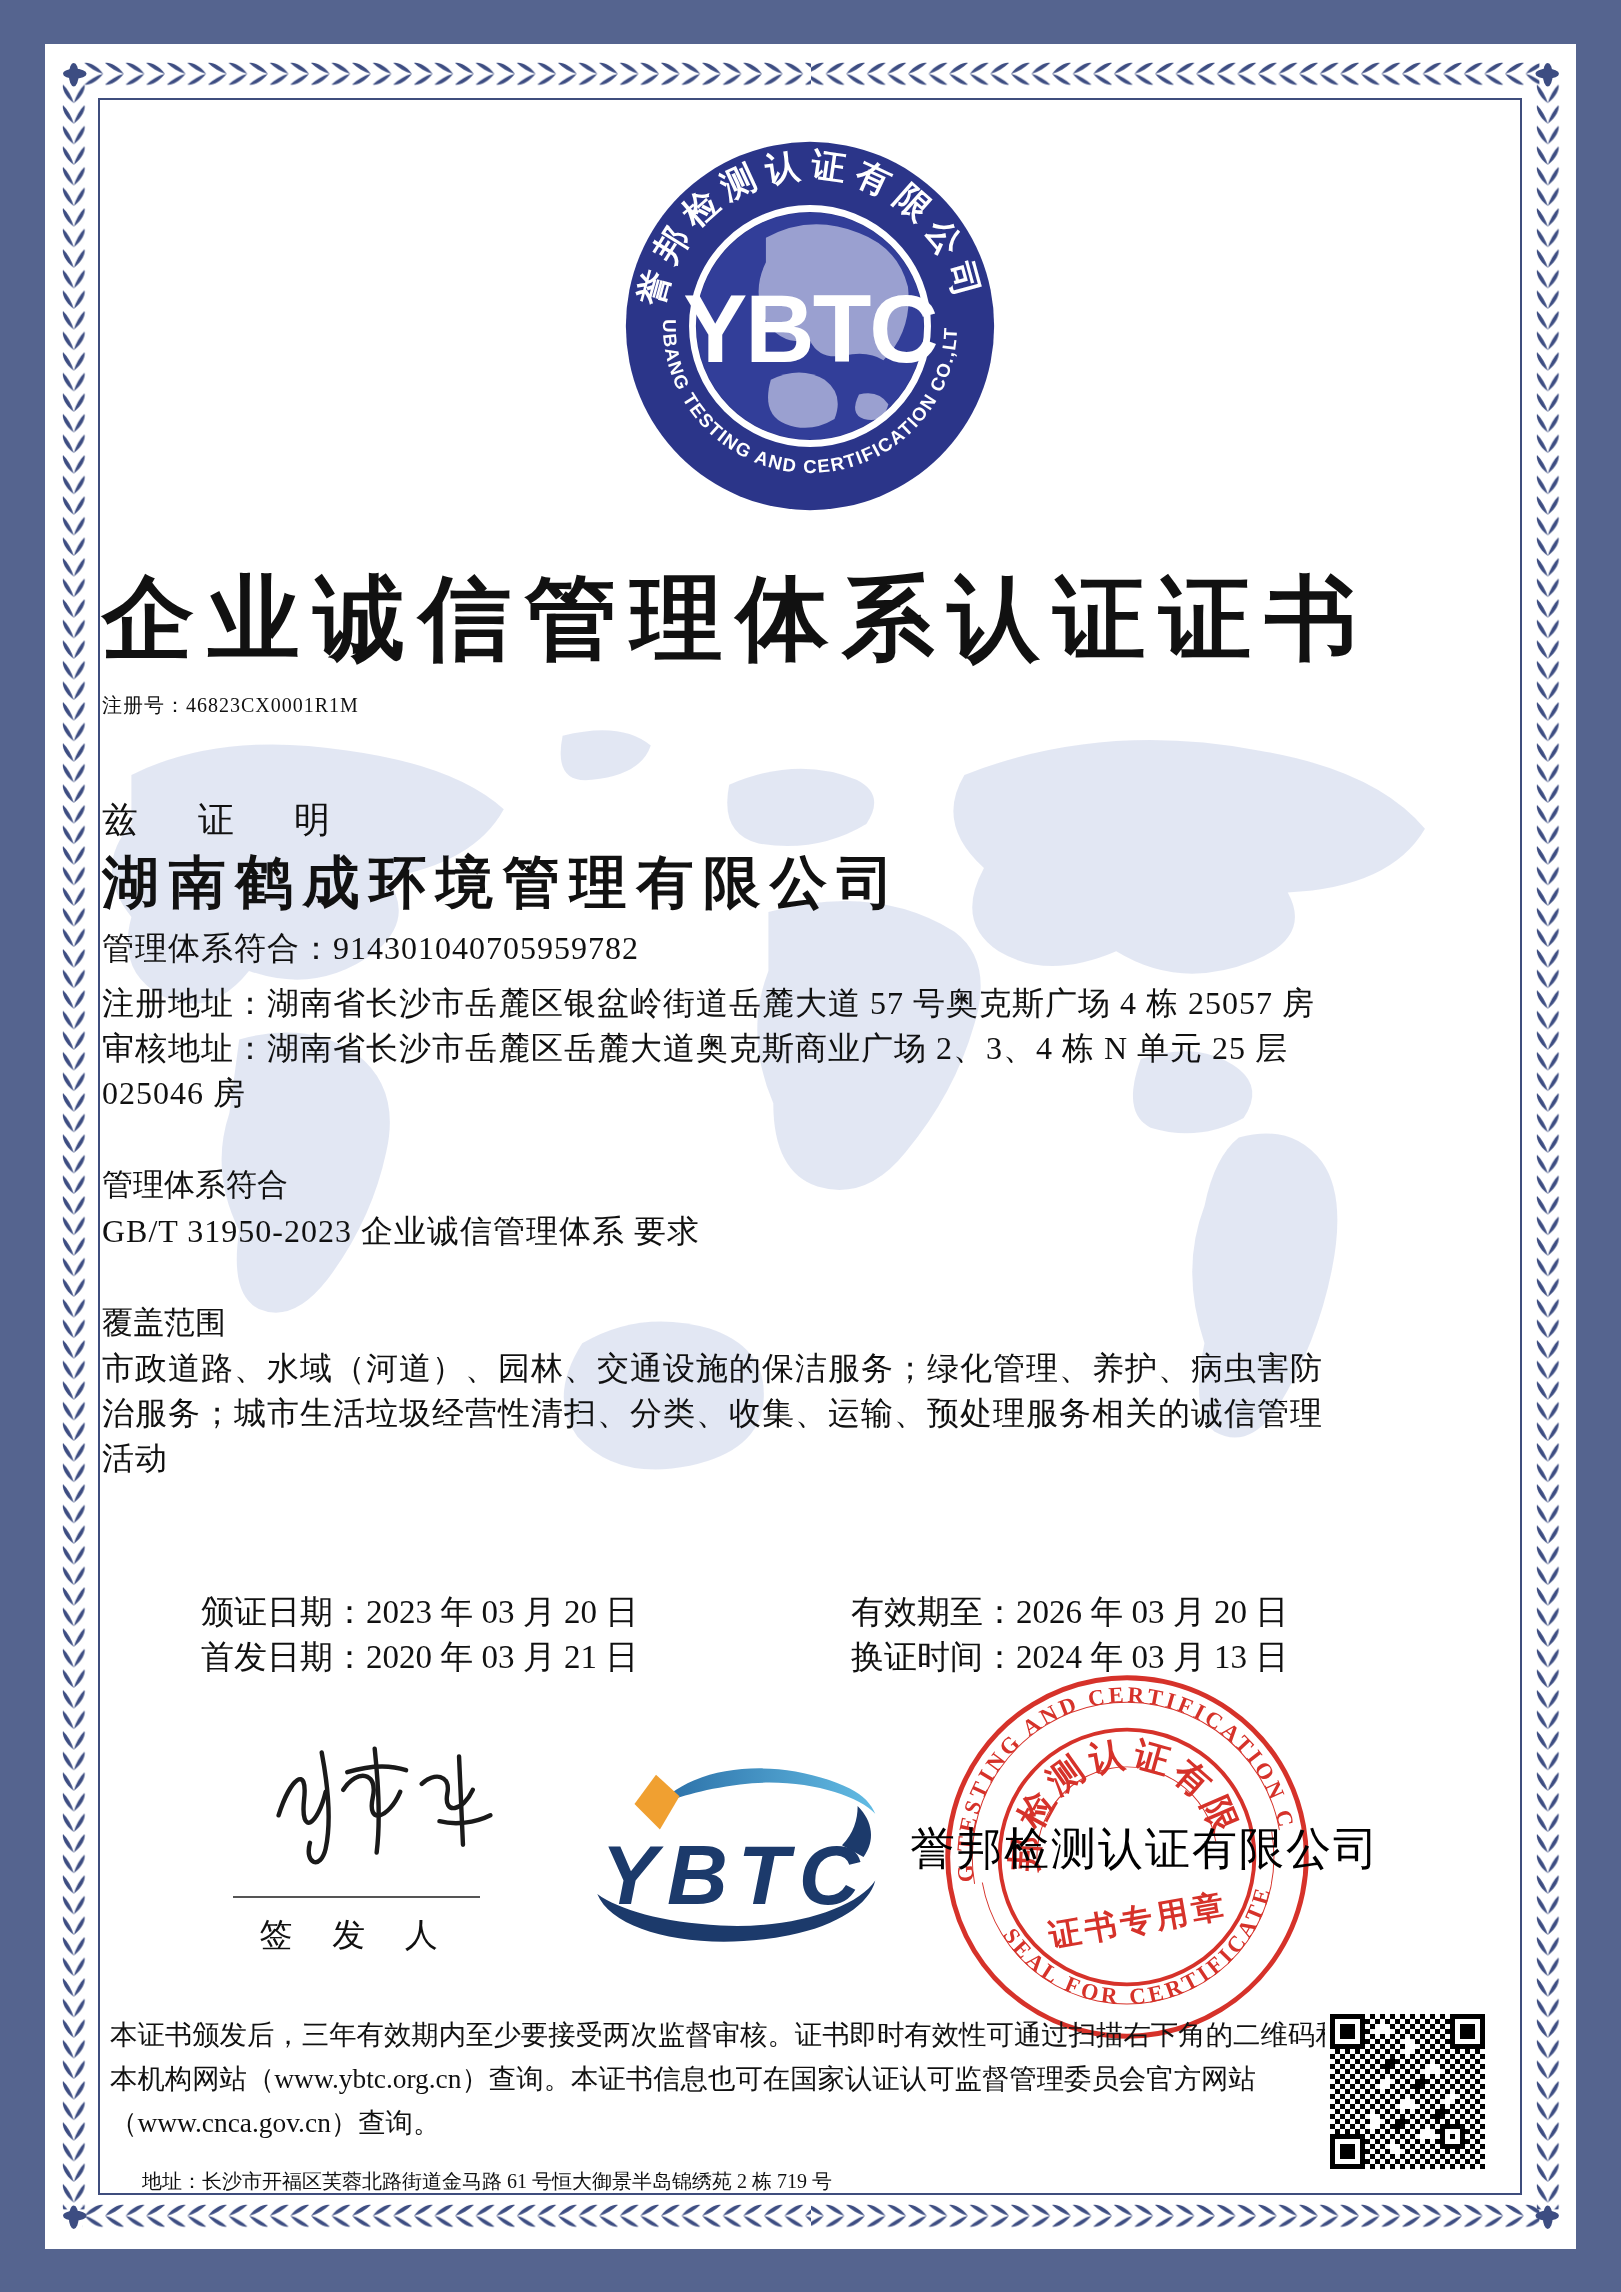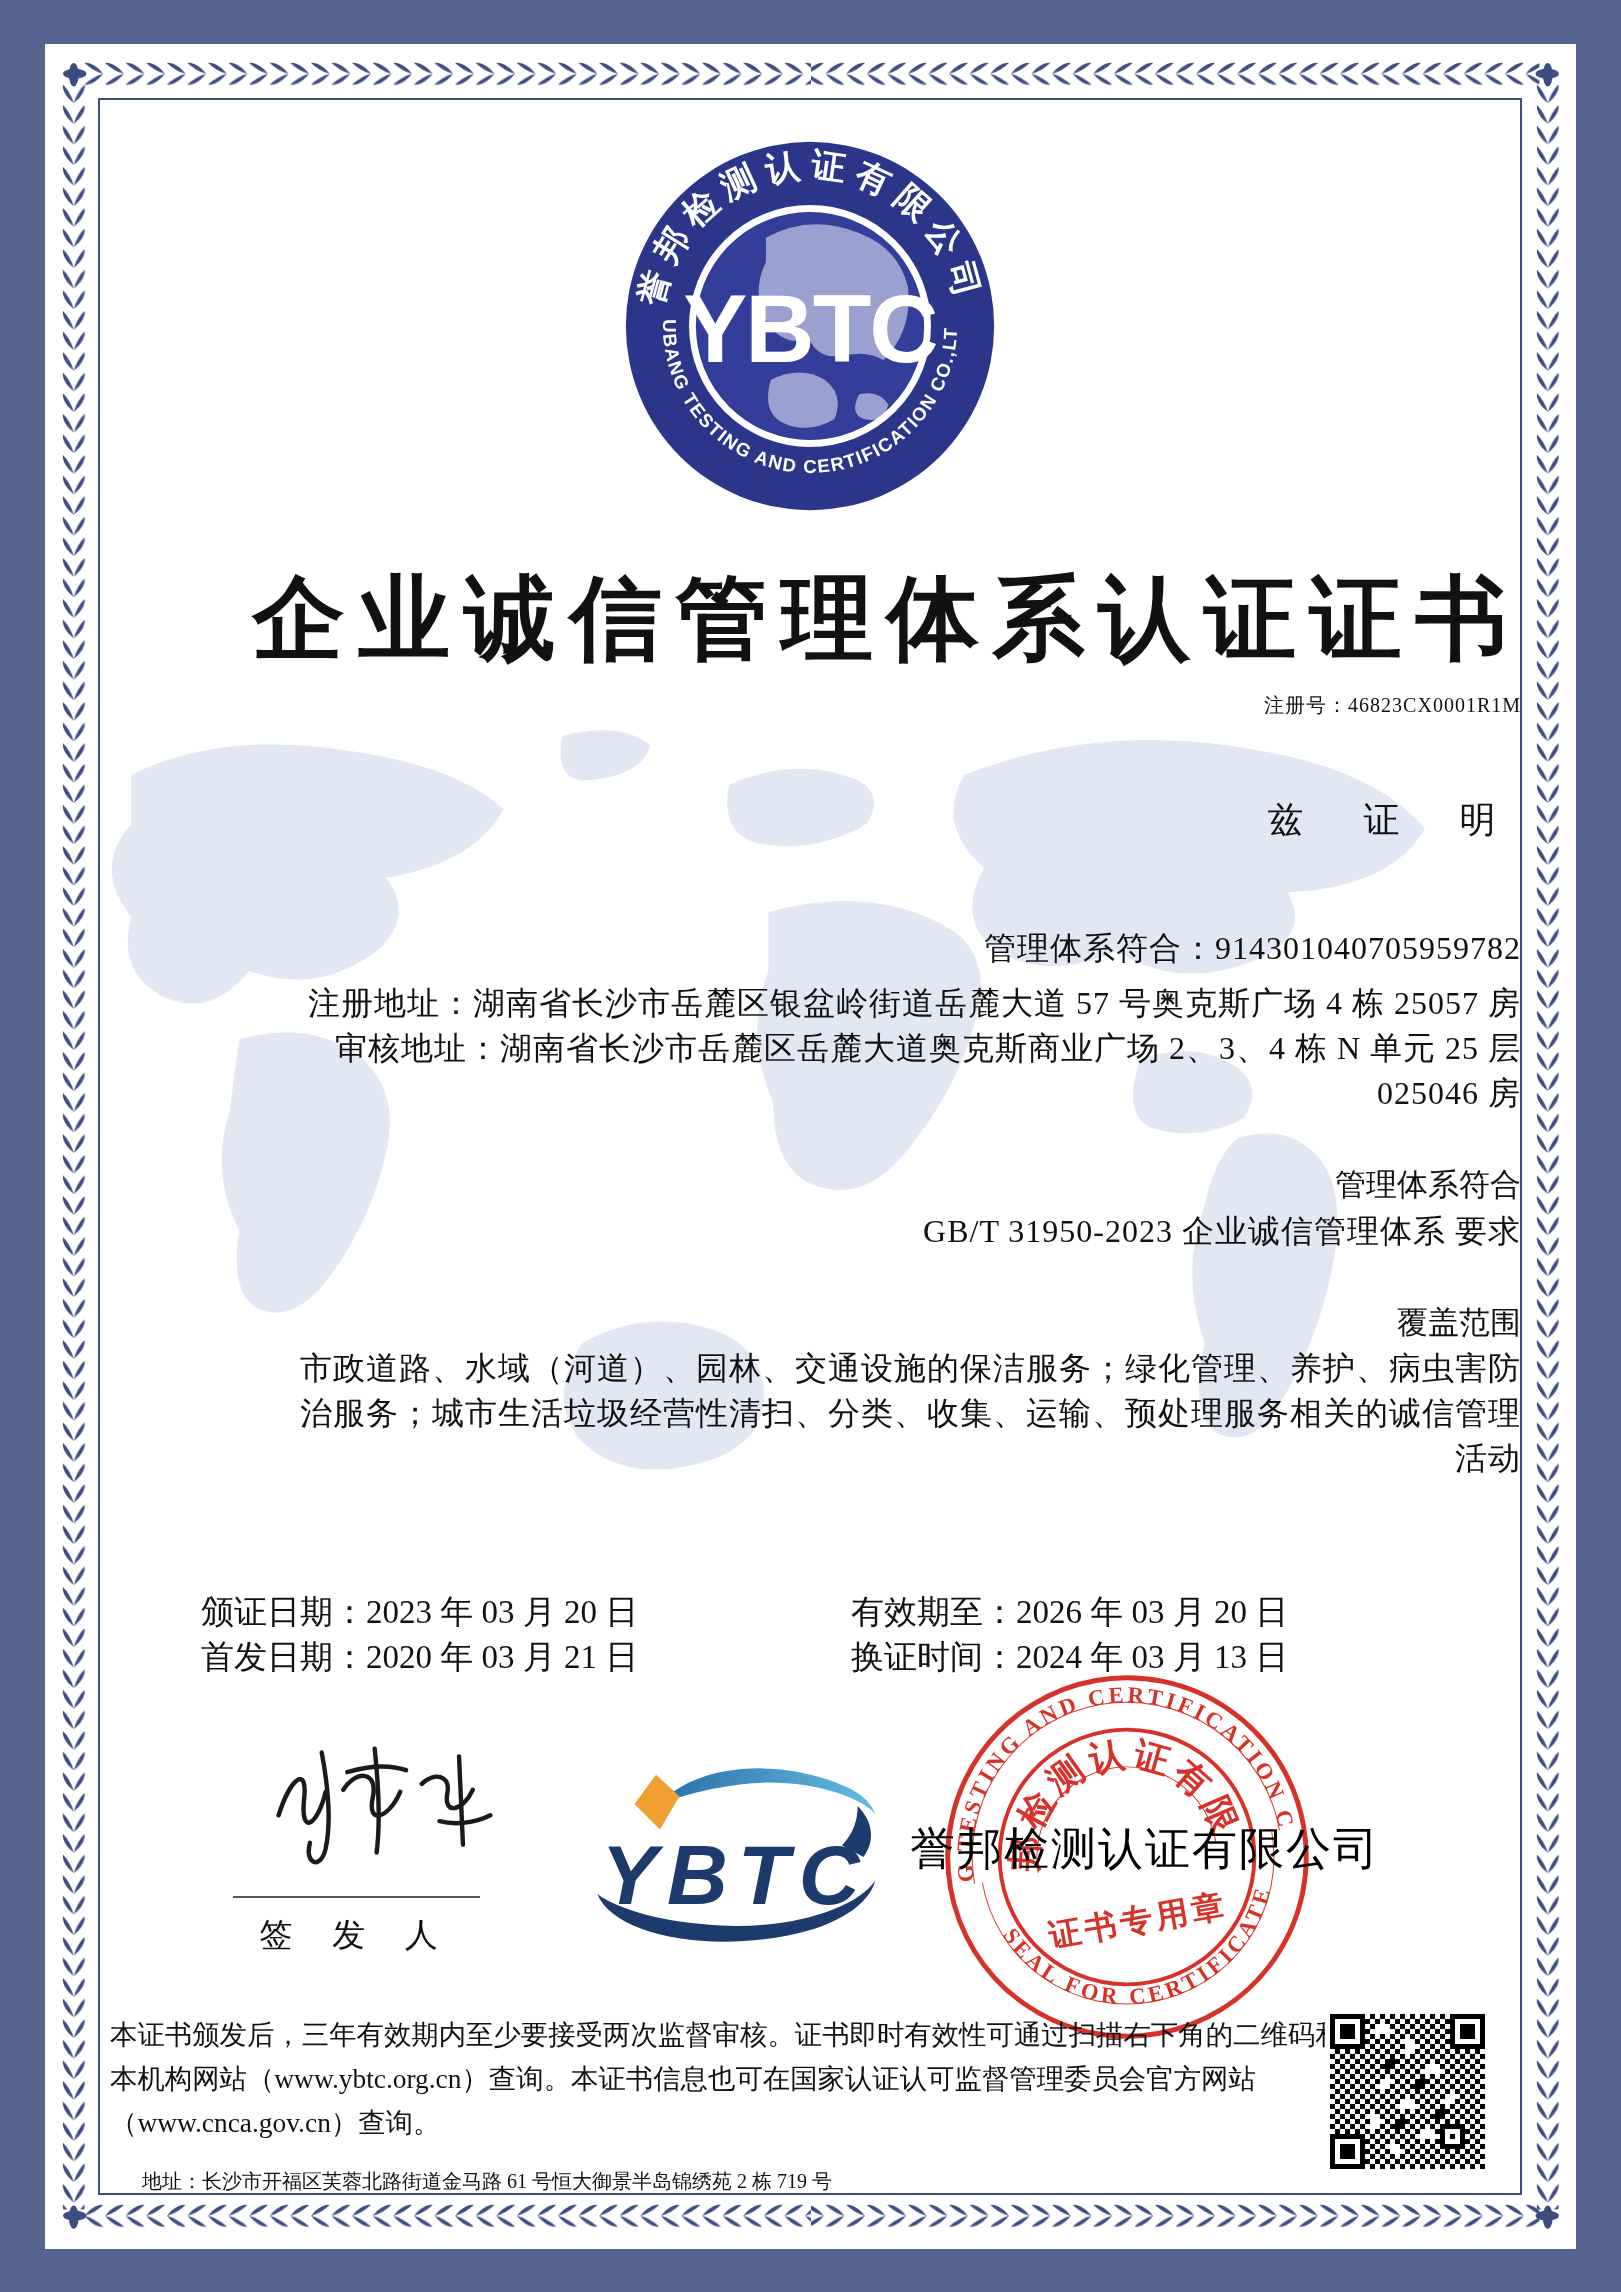--- a/index.html
+++ b/index.html
@@ -2,21 +2,21 @@
 <html><head>
 <meta charset="utf-8">
 <style>
   html,body{margin:0;padding:0;}
   body{font-family:"Liberation Serif","DejaVu Serif",serif;color:#111;}
   .page{position:relative;width:1621px;height:2293px;background:#55648f;overflow:hidden;}
   .paper{position:absolute;left:45px;top:44px;right:45px;bottom:44px;background:#ffffff;}
   .inner-frame{position:absolute;left:98px;top:98px;width:1420px;height:2093px;border:2.9px solid #3f4d7d;}
   .laurel{position:absolute;}
   .abs{position:absolute;}
-  .centered{left:102px;width:1419px;text-align:right;}
+  .centered{left:102px;width:1419px;text-align:left;}
   .title{font-size:92px;font-weight:700;letter-spacing:13.7px;white-space:nowrap;}
   .regline{font-size:20px;letter-spacing:1px;}
   .certify{font-size:36px;letter-spacing:25.5px;}
   .company{font-family:"Liberation Sans","DejaVu Sans",sans-serif;font-size:57px;font-weight:700;letter-spacing:9.8px;}
   .body-line{font-size:32px;letter-spacing:1px;white-space:nowrap;}
   .heading{font-size:31px;}
   .date-item{position:absolute;font-size:33px;white-space:nowrap;}
   .footer-line{position:absolute;left:110px;width:1215px;text-align:left;font-size:27.4px;white-space:nowrap;}
   .footer-addr{position:absolute;left:142px;font-size:20px;white-space:nowrap;}
   .signer{font-size:33px;letter-spacing:15.7px;text-align:center;}
@@ -103,20 +103,21 @@
     </text>
     <text font-size="19" font-weight="700" fill="#ffffff" letter-spacing="1.5" font-family="Liberation Sans,sans-serif">
       <textPath href="#badgeBotArc" startOffset="50%" text-anchor="middle">YUBANG TESTING AND CERTIFICATION CO.,LTD.</textPath>
     </text>
     <text x="195" y="232" text-anchor="middle" font-size="98" font-weight="700" fill="#ffffff" letter-spacing="-2" font-family="Liberation Sans,sans-serif">YBTC</text>
   </svg>
 
   <div class="abs centered title" style="top:557px">企业诚信管理体系认证证书</div>
   <div class="abs centered regline" style="top:692px">注册号：46823CX0001R1M</div>
   <div class="abs centered certify" style="top:796px">兹 证 明</div>
+  <div class="abs centered company" style="top:845px">湖南鹤成环境管理有限公司</div>
   <div class="abs centered body-line" style="top:927px">管理体系符合：914301040705959782</div>
   <div class="abs centered body-line" style="top:982px">注册地址：湖南省长沙市岳麓区银盆岭街道岳麓大道 57 号奥克斯广场 4 栋 25057 房</div>
   <div class="abs centered body-line" style="top:1027px">审核地址：湖南省长沙市岳麓区岳麓大道奥克斯商业广场 2、3、4 栋 N 单元 25 层</div>
   <div class="abs centered body-line" style="top:1072px">025046 房</div>
 
   <div class="abs centered heading" style="top:1164px">管理体系符合</div>
   <div class="abs centered body-line" style="top:1210px">GB/T 31950-2023 企业诚信管理体系 要求</div>
 
   <div class="abs centered heading" style="top:1302px">覆盖范围</div>
   <div class="abs centered body-line" style="top:1347px">市政道路、水域（河道）、园林、交通设施的保洁服务；绿化管理、养护、病虫害防</div>

